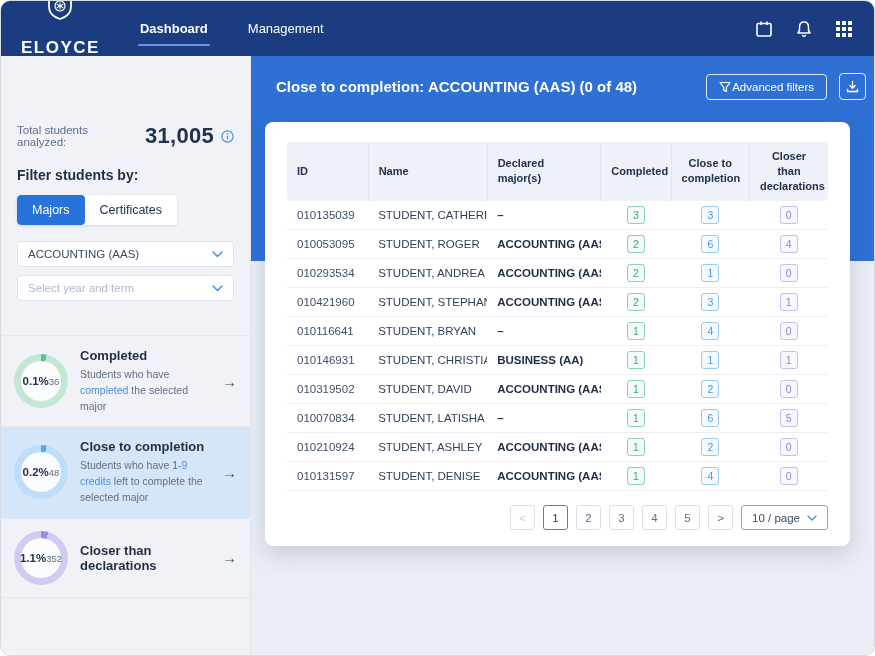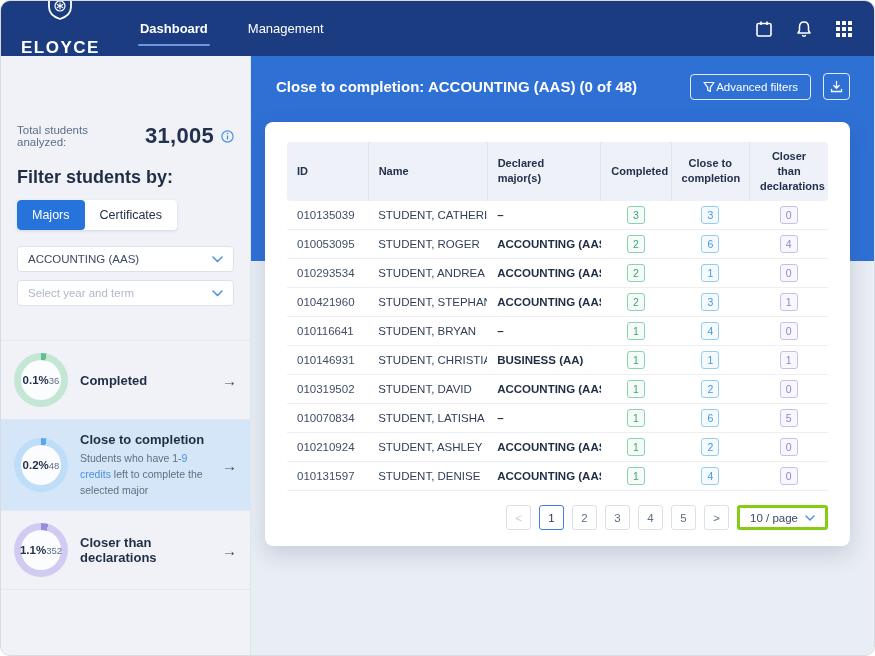--- a/index.html
+++ b/index.html
@@ -30,21 +30,21 @@
 
   
   .content{flex:1; display:flex; min-height:0;}
 
   
   .sidebar{width:250px; flex:0 0 auto; background:var(--sidebar-bg); border-right:1px solid #E0E4EC; display:flex; flex-direction:column;}
   .sidebar-top{padding:22px 16px 18px;margin-top:45px;}
   .total-row{display:flex; align-items:center; gap:7px;}
   .total-label{font-size:11.5px; color:var(--text-gray);}
   .total-value{font-size:22px; font-weight:bold; color:var(--text-dark); letter-spacing:.3px;}
-  .filter-label{margin-top:18px; font-size:18px; font-weight:bold; color:#1F2D45;}
+  .filter-label{margin-top:18px; font-size:14px; font-weight:bold; color:#1F2D45;}
   .tabs{display:inline-flex; margin-top:12px; background:#fff; border-radius:4px; box-shadow:0 1px 3px rgba(40,60,100,.15); overflow:hidden;}
   .tab{padding:8px 15px; font-size:12.5px; color:var(--text-dark); cursor:pointer;}
   .tab.active{background:var(--tab-blue); color:#fff; border-radius:4px;}
   .select{margin-top:8px; background:#fff; border:1px solid #DCE1EA; border-radius:4px; height:26px; display:flex; align-items:center; justify-content:space-between; padding:0 10px; font-size:11.5px; color:#3A4A63; cursor:pointer;}
   .select.first{margin-top:16px;}
   .select .placeholder{color:#AEB8C9;}
   .cards{margin-top:16px; border-top:1px solid #E4E8F0;}
   .side-card{display:flex; align-items:center; gap:12px; padding:12px 13px; border-bottom:1px solid #E4E8F0; cursor:pointer;}
   .side-card.active{background:var(--active-card-bg);}
   .donut{width:54px; height:54px; border-radius:50%; flex:0 0 auto; display:flex; align-items:center; justify-content:center;}
@@ -56,21 +56,21 @@
   .donut-count{font-size:9.5px; color:var(--text-gray); margin-top:1px;}
   .side-card-text{flex:1;}
   .side-card-title{font-size:13px; font-weight:bold; color:#1F2D45;}
   .side-card-desc{font-size:10.5px; color:var(--text-gray); margin-top:4px; line-height:1.5; padding-right:2px;}
   .side-card-desc .lnk{color:var(--link-blue);}
   .side-card-arrow{color:#3E4E66; font-size:15px; flex:0 0 auto; padding-left:2px;}
 
   
   .main{flex:1; position:relative; background:var(--main-bg); overflow:hidden;}
   .blue-band{position:absolute; top:0; left:0; right:0; height:205px; background:var(--bright-blue);}
-  .main-header{position:relative; display:flex; align-items:center; padding:17px 24px 0 25px;}
+  .main-header{position:relative; display:flex; align-items:center; padding:17px 8px 0 25px;}
   .main-title{color:#fff; font-weight:bold; font-size:15px;}
   .btn-advanced{margin-left:auto; display:flex; align-items:center; gap:1px; border:1px solid rgba(255,255,255,.85); border-radius:4px; color:#fff; font-size:11.5px; padding:6px 12px; background:transparent; cursor:pointer;}
   .btn-download{width:27px; height:27px; border:1px solid rgba(255,255,255,.85); border-radius:4px; display:flex; align-items:center; justify-content:center; margin-left:12px; background:transparent; cursor:pointer;}
 
   .table-card{position:relative; margin:22px 24px 0 14px; background:#fff; border-radius:8px; box-shadow:0 8px 22px rgba(40,60,100,.18); padding:20px 22px 16px;}
   table{width:100%; border-collapse:collapse; table-layout:fixed;}
   thead th{background:var(--thead-bg); font-size:11px; font-weight:bold; color:var(--text-dark); padding:7px 10px; text-align:left; line-height:1.35; vertical-align:middle; height:40px;}
   thead th + th{border-left:1px solid #E0E4EC;}
   thead th:first-child{border-radius:4px 0 0 4px;}
   thead th:last-child{border-radius:0 4px 4px 0;}
@@ -81,21 +81,21 @@
   tbody td.center{text-align:center;}
   .badge{display:inline-flex; align-items:center; justify-content:center; min-width:18px; height:18px; border-radius:3px; border:1px solid; font-size:10.5px; padding:0 2px;}
   .badge.green{border-color:var(--green-border); color:var(--green-text); background:#F5FBF8;}
   .badge.blue{border-color:var(--blue-border); color:var(--blue-text); background:#F4FAFE;}
   .badge.purple{border-color:var(--purple-border); color:var(--purple-text); background:#F8F7FD;}
 
   .pagination{display:flex; justify-content:flex-end; align-items:center; gap:8px; margin-top:14px;}
   .page-btn{min-width:25px; height:25px; background:#fff; border:1px solid #DCE0E8; border-radius:3px; display:flex; align-items:center; justify-content:center; font-size:11.5px; color:var(--text-gray); cursor:pointer; padding:0 6px;}
   .page-btn.disabled{color:#C5CBD6; cursor:default;}
   .page-btn.active{border-color:#4080DC; color:#2A3A55;}
-  .page-size{display:flex; align-items:center; gap:7px; padding:0 10px; height:25px; background:#fff; border:3px solid #84cc16; border-radius:3px; font-size:11.5px; color:#3A4A63; cursor:pointer;}
+  .page-size{display:flex; align-items:center; gap:7px; padding:0 10px; height:25px; background:#fff; border:1px solid #84cc16; border-radius:3px; font-size:11.5px; color:#3A4A63; cursor:pointer;}
   svg{display:block;}
 </style>
 </head>
 <body>
 
 <div class="page">
 
   <div class="navbar">
     <div class="logo">
       <span>
@@ -187,20 +187,21 @@
 
         <div class="side-card">
           <div class="donut green">
             <div class="donut-inner">
               <span class="donut-pct">0.1%</span>
               <span class="donut-count">36</span>
             </div>
           </div>
           <div class="side-card-text">
             <div class="side-card-title">Completed</div>
+            <div class="side-card-desc"><span>Students who have </span><span class="lnk">completed</span><span> the selected major</span></div>
           </div>
           <span class="side-card-arrow">→</span>
         </div>
 
         <div class="side-card active">
           <div class="donut blue">
             <div class="donut-inner">
               <span class="donut-pct">0.2%</span>
               <span class="donut-count">48</span>
             </div>

